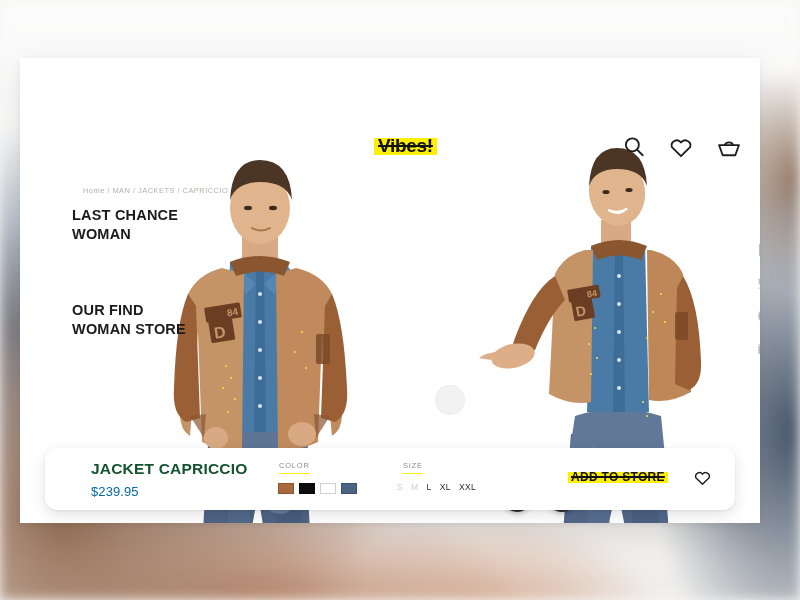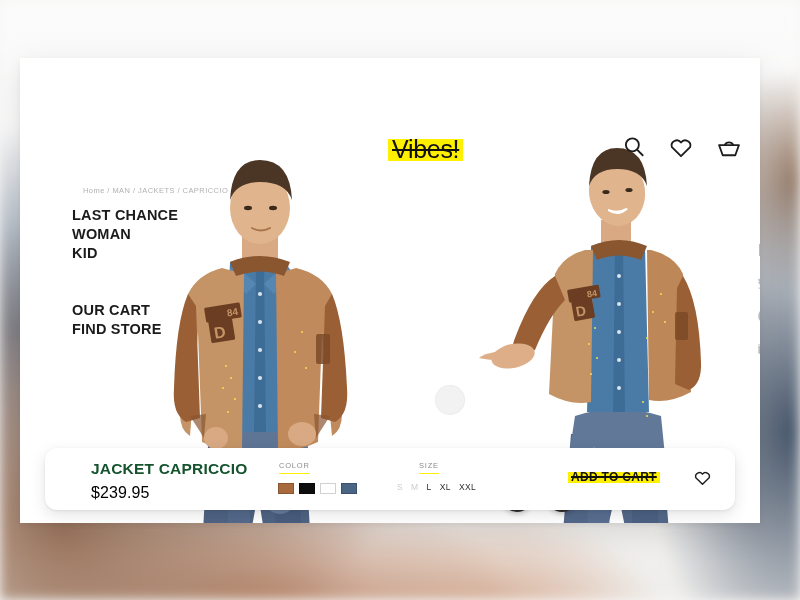--- a/index.html
+++ b/index.html
@@ -29,22 +29,22 @@
   #card {
     position:absolute;
     left:20px; top:58px; width:740px; height:465px;
     background:#ffffff;
     box-shadow:0 10px 30px rgba(0,0,0,0.10), 0 2px 6px rgba(0,0,0,0.05);
     overflow:hidden;
   }
 
   
   #logo {
-    position:absolute; left:368px; top:76px;
-    font-size:25px; font-weight:normal; letter-spacing:-0.3px;
+    position:absolute; left:354px; top:76px;
+    font-size:19px; font-weight:bold; letter-spacing:-0.3px;
     color:#111; z-index:6;
     padding:1px 4px;
     background:linear-gradient(transparent 16%, #fff000 16%, #fff000 88%, transparent 88%);
     text-decoration:line-through;
     text-decoration-thickness:2px;
     text-decoration-color:#111;
   }
 
   .hdr-icon {
     position:absolute; top:76px; z-index:6;
@@ -115,31 +115,31 @@
     box-shadow:0 5px 16px rgba(0,0,0,0.11), 0 1px 3px rgba(0,0,0,0.07);
   }
 
   #prod-title {
     position:absolute; left:46px; top:12px;
     font-size:15.5px; font-weight:bold; letter-spacing:0.2px; color:#14532d;
     white-space:nowrap;
   }
   #prod-price {
     position:absolute; left:46px; top:36px;
-    font-size:16px; color:#000000; letter-spacing:0.1px;
+    font-size:13px; color:#0369a1; letter-spacing:0.1px;
   }
 
   .opt-label {
     position:absolute; top:13px;
     font-size:7.5px; letter-spacing:0.8px; color:#8f8d8b;
     padding-bottom:3px;
     border-bottom:1.6px solid #fff000;
   }
   #label-color { left:234px; }
-  #label-size  { left:374px; }
+  #label-size  { left:358px; }
 
   #swatches {
     position:absolute; left:233px; top:35px;
     display:flex; gap:5px;
   }
   .swatch {
     width:16px; height:11px; cursor:pointer;
     border:1px solid rgba(0,0,0,0.18);
   }
   .swatch.sel { outline:1px solid rgba(0,0,0,0.0); }
@@ -330,25 +330,24 @@
       <path d="M2.8 10.2 h18.4 l-3.4 9.4 h-11.6 Z"></path>
       <path d="M8.2 10 a4 3.4 0 0 1 7.6 0"></path>
     </svg>
   </div>
 
   <div id="breadcrumb">Home / MAN / JACKETS / CAPRICCIO</div>
 
   <nav id="nav-primary">
     <span class="nav-item">LAST CHANCE</span>
     <span class="nav-item">WOMAN</span>
-    <span class="nav-item">KID</span>
   </nav>
   <nav id="nav-secondary">
-    <span class="nav-item">OUR CART</span>
-    <span class="nav-item">FIND STORE</span>
+    <span class="nav-item">OUR FIND</span>
+    <span class="nav-item">WOMAN STORE</span>
   </nav>
 
   <div class="arrow" id="arrow-prev">
     <svg viewBox="0 0 24 24" fill="none" stroke="#ffffff" stroke-width="2.6" stroke-linecap="round" stroke-linejoin="round">
       <polyline points="15,4 7,12 15,20"></polyline>
     </svg>
   </div>
   <div class="arrow" id="arrow-next">
     <svg viewBox="0 0 24 24" fill="none" stroke="#ffffff" stroke-width="2.6" stroke-linecap="round" stroke-linejoin="round">
       <polyline points="9,4 17,12 9,20"></polyline>
@@ -397,20 +396,20 @@
 
   <div class="opt-label" id="label-size">SIZE</div>
   <div id="sizes">
     <span class="size off">S</span>
     <span class="size off">M</span>
     <span class="size">L</span>
     <span class="size">XL</span>
     <span class="size">XXL</span>
   </div>
 
-  <div id="btn-cart">ADD TO CART</div>
+  <div id="btn-cart">ADD TO STORE</div>
   <div id="btn-wish">
     <svg viewBox="0 0 24 24" fill="none" stroke="#1d1d1d" stroke-width="1.8" stroke-linejoin="round">
       <path d="M12 20.5 L3.6 12.2 a4.8 4.8 0 0 1 8.4 -4.4 a4.8 4.8 0 0 1 8.4 4.4 Z"></path>
     </svg>
   </div>
 
 </div>
 
 </body></html>

